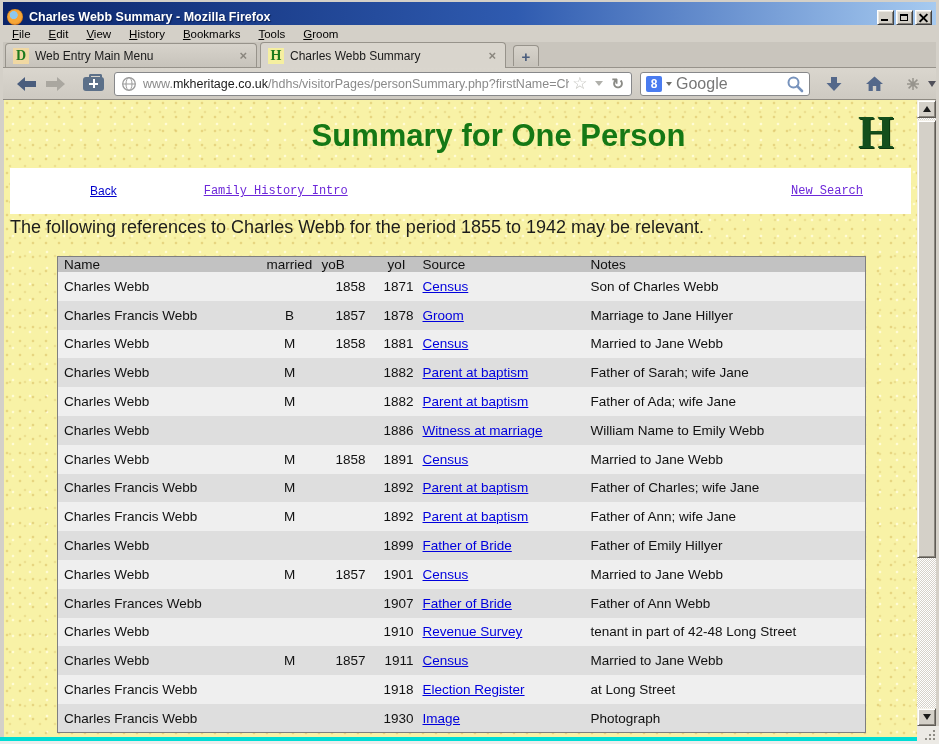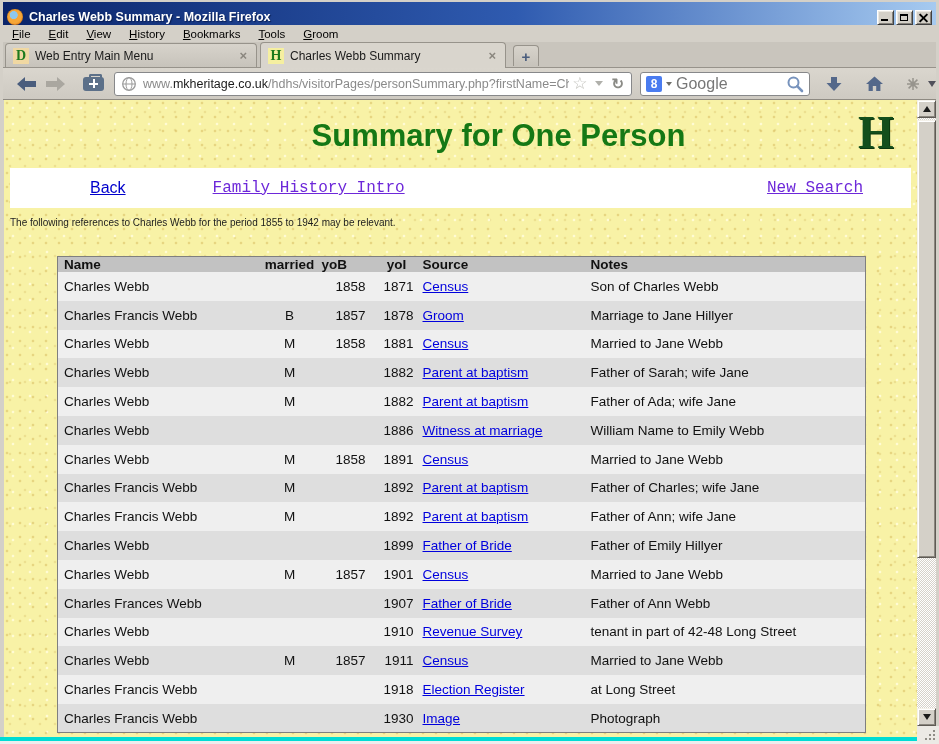--- a/index.html
+++ b/index.html
@@ -98,36 +98,36 @@
     background-color:#f8f2a6; overflow:hidden;
     background-image:
       radial-gradient(circle at 3px 3px, rgba(210,178,84,.45) 1px, transparent 1.7px),
       radial-gradient(circle at 9px 8px, rgba(255,252,215,.95) 1px, transparent 1.7px),
       radial-gradient(circle at 6px 12px, rgba(219,196,110,.4) 1px, transparent 1.7px);
     background-size:13px 14px, 17px 16px, 15px 18px; }
   .page-heading { position:absolute; top:18px; left:0; width:100%; padding-left:76px;
     text-align:center; font-size:31px; font-weight:bold; color:#157815; }
   .site-logo { position:absolute; top:10px; left:854px; font-family:"Liberation Serif", serif;
     font-weight:bold; font-size:46px; color:#134f1c; text-shadow:1px 1px 0 #0a3810; line-height:1; }
-  .navstrip { position:absolute; top:68px; left:6px; width:901px; height:40px; background:#fff;
-    display:flex; align-items:center; font-size:16px; }
+  .navstrip { position:absolute; top:68px; left:6px; width:901px; height:46px; background:#fff;
+    display:flex; align-items:center; font-size:12px; }
   .link { text-decoration:underline; cursor:pointer; white-space:nowrap; }
   .link-blue { color:#0000cc; }
   .link-purple { color:#6d28d9;font-family:Liberation Mono, monospace; }
   .l-back { margin-left:80px; }
   .l-fhi { margin-left:87px; }
   .l-new { margin-left:auto; margin-right:48px; }
-  .intro { position:absolute; top:117px; left:6px; font-size:10px; color:#1c1c1c; }
+  .intro { position:absolute; top:117px; left:6px; font-size:18px; color:#1c1c1c; }
 
   
   table.records { position:absolute; top:156px; left:53px; width:808px;
     border-collapse:collapse; table-layout:fixed; border:1px solid #7f7f7f;
     font-size:13.5px; color:#111; }
   col.w0{width:200px} col.w1{width:64px} col.w2{width:52px} col.w3{width:46px} col.w4{width:168px} col.w5{width:278px}
-  .records th { background:#c2c2c2; font-weight:bold; text-align:left; height:14px;margin-left:7px; }
+  .records th { background:#c2c2c2; font-weight:normal; text-align:left; height:14px;margin-left:7px; }
   .records td { height:28.8px; overflow:hidden; white-space:nowrap; }
   .records tr.odd td { background:#efefef; }
   .records tr.even td { background:#dedede; }
   .records th.h0,.records td.c0 { padding-left:6px; }
   .records th.h1,.records td.c1 { text-align:center; }
   .records th.h2,.records td.c2 { text-align:right; padding-right:8px; }
   .records th.h2 { text-align:left; padding-right:0; }
   .records th.h3,.records td.c3 { text-align:right; padding-right:6px; }
   .records th.h3 { text-align:center; padding-right:0; }
   .records th.h4,.records td.c4 { padding-left:3px; }

